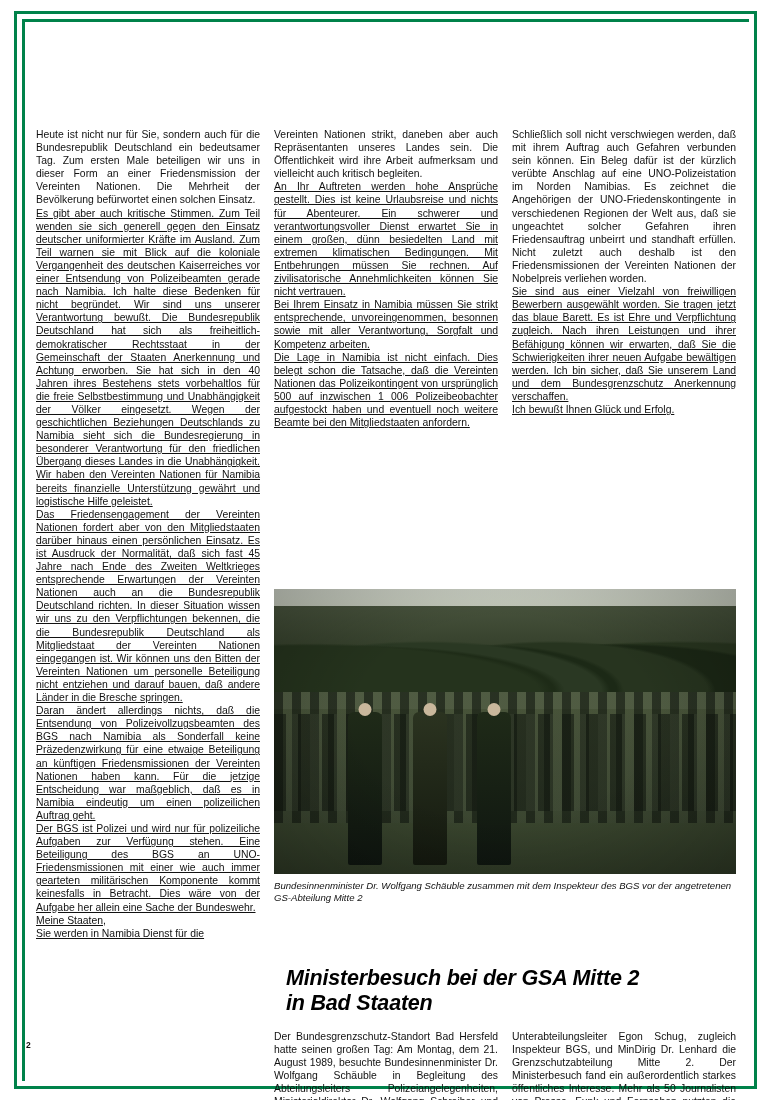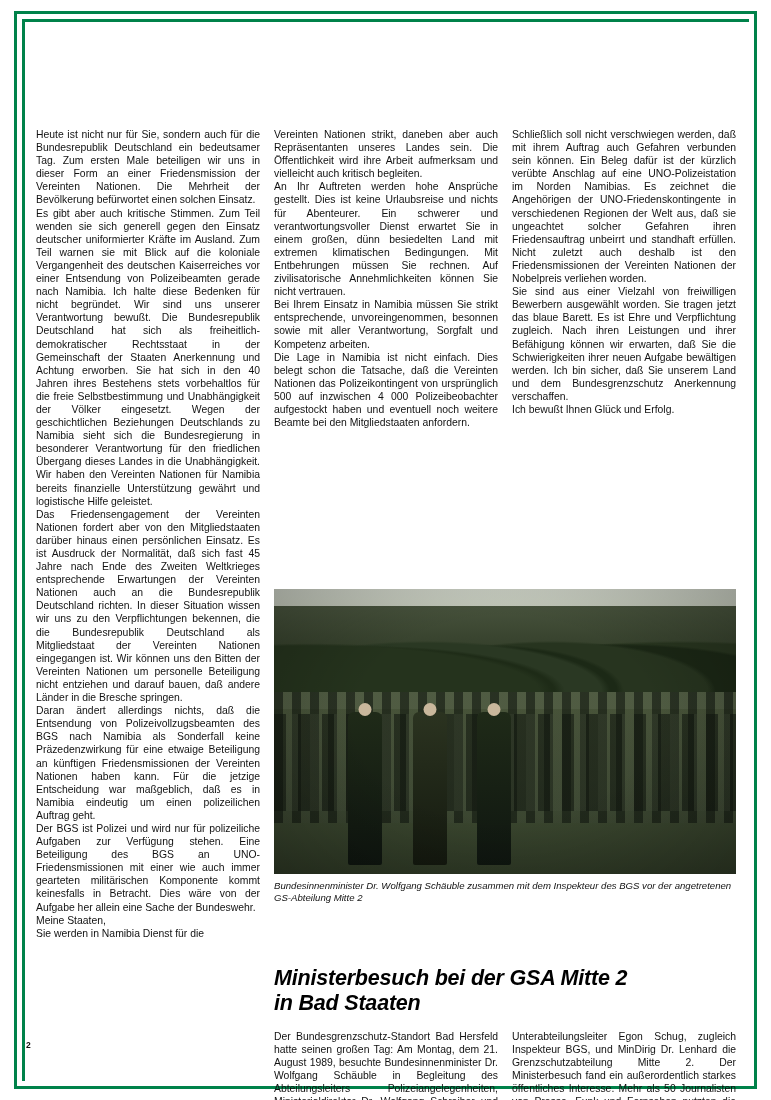--- a/index.html
+++ b/index.html
@@ -69,20 +69,21 @@
     margin: 0 0 0 0;
     font-size: 10.4px;
     line-height: 13.1px;
     text-align: justify;
     text-justify: inter-word;
     hyphens: manual;
     color: #111;
   }
   p.body + p.body {
     margin-top: 0px;
+    text-decoration: underline;
   }
 
   .headline {
     font-family: "Liberation Sans", sans-serif;
     font-weight: bold;
     font-style: italic;
     font-size: 21.5px;
     line-height: 25px;
     color: #000;
     margin: 0;
@@ -214,32 +215,32 @@
         <p class="body">Daran ändert allerdings nichts, daß die Entsendung von Polizeivollzugsbeamten des BGS nach Namibia als Sonderfall keine Präzedenzwirkung für eine etwaige Beteiligung an künftigen Friedensmissionen der Vereinten Nationen haben kann. Für die jetzige Entscheidung war maßgeblich, daß es in Namibia eindeutig um einen polizeilichen Auftrag geht.</p>
         <p class="body">Der BGS ist Polizei und wird nur für polizeiliche Aufgaben zur Verfügung stehen. Eine Beteiligung des BGS an UNO-Friedensmissionen mit einer wie auch immer gearteten militärischen Komponente kommt keinesfalls in Betracht. Dies wäre von der Aufgabe her allein eine Sache der Bundeswehr.</p>
         <p class="body">Meine Staaten,</p>
         <p class="body">Sie werden in Namibia Dienst für die</p>
       </div>
 
       <div class="col">
         <p class="body">Vereinten Nationen strikt, daneben aber auch Repräsentanten unseres Landes sein. Die Öffentlichkeit wird ihre Arbeit aufmerksam und vielleicht auch kritisch begleiten.</p>
         <p class="body">An Ihr Auftreten werden hohe Ansprüche gestellt. Dies ist keine Urlaubsreise und nichts für Abenteurer. Ein schwerer und verantwortungsvoller Dienst erwartet Sie in einem großen, dünn besiedelten Land mit extremen klimatischen Bedingungen. Mit Entbehrungen müssen Sie rechnen. Auf zivilisatorische Annehmlichkeiten können Sie nicht vertrauen.</p>
         <p class="body">Bei Ihrem Einsatz in Namibia müssen Sie strikt entsprechende, unvoreingenommen, besonnen sowie mit aller Verantwortung, Sorgfalt und Kompetenz arbeiten.</p>
-        <p class="body">Die Lage in Namibia ist nicht einfach. Dies belegt schon die Tatsache, daß die Vereinten Nationen das Polizeikontingent von ursprünglich 500 auf inzwischen 4 000 Polizeibeobachter aufgestockt haben und eventuell noch weitere Beamte bei den Mitgliedstaaten anfordern.</p>
+        <p class="body">Die Lage in Namibia ist nicht einfach. Dies belegt schon die Tatsache, daß die Vereinten Nationen das Polizeikontingent von ursprünglich 500 auf inzwischen 1 006 Polizeibeobachter aufgestockt haben und eventuell noch weitere Beamte bei den Mitgliedstaaten anfordern.</p>
       </div>
 
       <div class="col">
         <p class="body">Schließlich soll nicht verschwiegen werden, daß mit ihrem Auftrag auch Gefahren verbunden sein können. Ein Beleg dafür ist der kürzlich verübte Anschlag auf eine UNO-Polizeistation im Norden Namibias. Es zeichnet die Angehörigen der UNO-Friedenskontingente in verschiedenen Regionen der Welt aus, daß sie ungeachtet solcher Gefahren ihren Friedensauftrag unbeirrt und standhaft erfüllen. Nicht zuletzt auch deshalb ist den Friedensmissionen der Vereinten Nationen der Nobelpreis verliehen worden.</p>
         <p class="body">Sie sind aus einer Vielzahl von freiwilligen Bewerbern ausgewählt worden. Sie tragen jetzt das blaue Barett. Es ist Ehre und Verpflichtung zugleich. Nach ihren Leistungen und ihrer Befähigung können wir erwarten, daß Sie die Schwierigkeiten ihrer neuen Aufgabe bewältigen werden. Ich bin sicher, daß Sie unserem Land und dem Bundesgrenzschutz Anerkennung verschaffen.</p>
         <p class="body">Ich bewußt Ihnen Glück und Erfolg.</p>
       </div>
 
     </div>
 
-    <div style="display:flex; gap:14px;">
+    <div style="display:flex; gap:26px;">
       <div style="width:224px; flex:0 0 224px;"></div>
       <div class="headline-wrap">
         <div class="headline">Ministerbesuch bei der GSA Mitte 2</div>
         <div class="headline">in Bad Staaten</div>
       </div>
     </div>
 
     <div class="lower-columns">
       <div class="lower-col"></div>
       <div class="lower-col">

